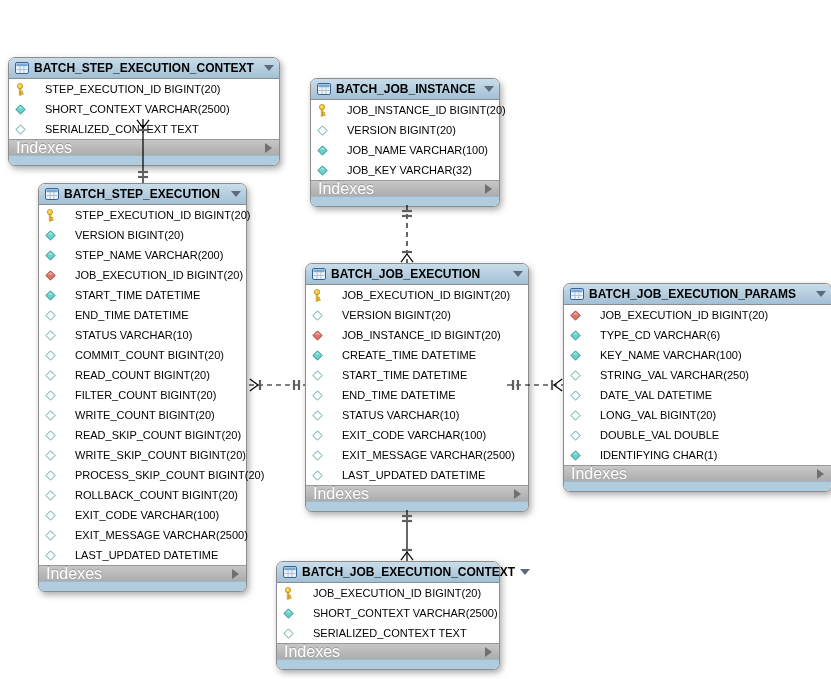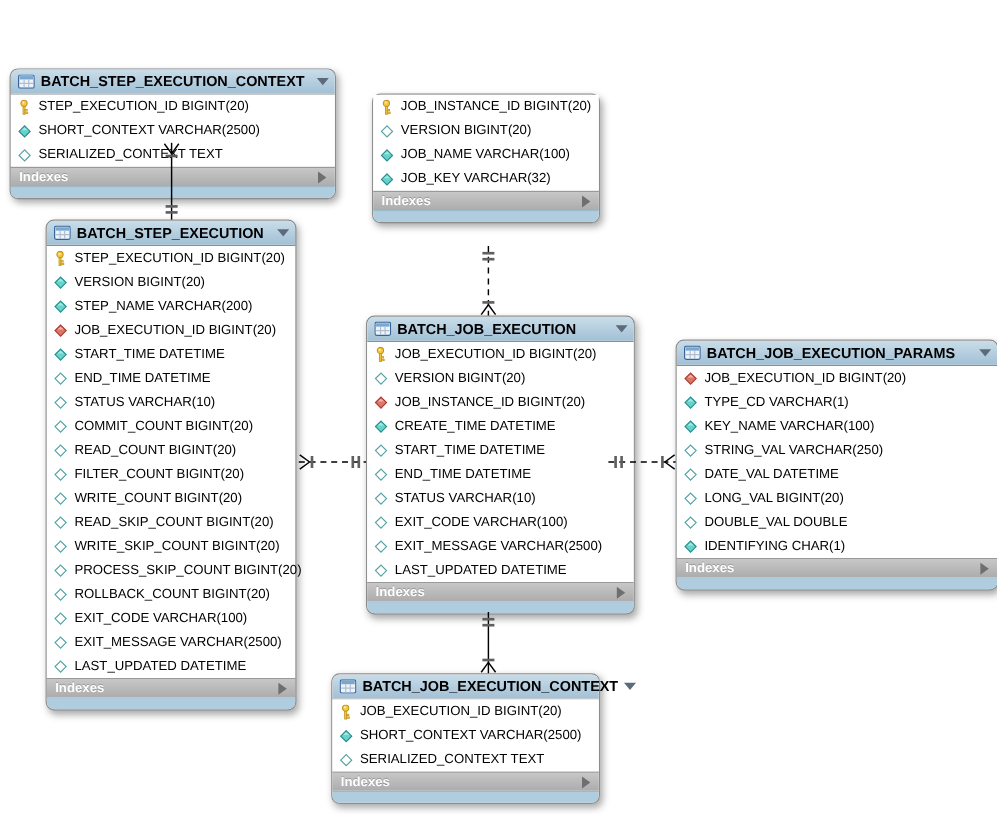--- a/index.html
+++ b/index.html
@@ -15,30 +15,30 @@
     height:21px;display:flex;align-items:center;gap:5px;
     padding:0 5px 0 6px;box-sizing:border-box;
     background:linear-gradient(#c9dde9,#a2c0d5);
     border-bottom:1px solid #8d8d8d;border-radius:6px 6px 0 0;
   }
   .tname{font-size:12px;font-weight:bold;color:#000;white-space:nowrap;}
   .collapse{margin-left:auto;width:0;height:0;
     border-left:5px solid transparent;border-right:5px solid transparent;
     border-top:6px solid #5c6b79;}
   .tbody{background:#fff;}
-  .row{height:20px;display:flex;align-items:center;gap:6px;padding-left:5px;
+  .row{height:20px;display:flex;align-items:center;gap:19px;padding-left:5px;
     font-size:11px;color:#000;white-space:nowrap;}
   .cicon{width:12px;height:12px;flex:0 0 12px;display:inline-flex;align-items:center;justify-content:center;}
   .cicon svg{display:block;}
   .tfoot{
     height:16px;display:flex;align-items:center;box-sizing:border-box;
     padding:0 7px;background:linear-gradient(#c7c7c7,#acacac);
     border-top:1px solid #999;
   }
-  .flabel{font-size:11px;font-weight:bold;color:#fff;text-shadow:0 -1px 0 rgba(0,0,0,.2);}
+  .flabel{font-size:16px;font-weight:normal;color:#fff;text-shadow:0 -1px 0 rgba(0,0,0,.2);}
   .expand{margin-left:auto;width:0;height:0;
     border-top:5px solid transparent;border-bottom:5px solid transparent;
     border-left:7px solid #6f6f6f;}
   .bbar{height:9px;background:#b0cde0;border-top:1px solid #9cb9cc;border-radius:0 0 6px 6px;}
   .ticon svg{display:block;}
 </style>
 </head>
 <body>
 
 <div id="canvas">
@@ -88,20 +88,33 @@
     <span class="clabel">SERIALIZED_CONTEXT TEXT</span>
   </div>
       </div>
     <div class="tfoot">
       <span class="flabel">Indexes</span>
       <span class="expand"></span>
     </div>
     <div class="bbar"></div>
   </div>
     <div class="table" style="left: 310px; top: 78px; width: 190px;">
+    <div class="thead">
+      <span class="ticon">
+          <svg width="14" height="12" viewBox="0 0 14 12">
+            <rect x="0.5" y="0.5" width="13" height="11" rx="1.5" fill="#eef4f9" stroke="#35639a" stroke-width="1"></rect>
+            <rect x="1.4" y="1.4" width="11.2" height="2.8" fill="#7ba7ce"></rect>
+            <line x1="1.4" y1="7.5" x2="12.6" y2="7.5" stroke="#aebfd2" stroke-width="1"></line>
+            <line x1="5.1" y1="4.2" x2="5.1" y2="11" stroke="#aebfd2" stroke-width="1"></line>
+            <line x1="8.9" y1="4.2" x2="8.9" y2="11" stroke="#aebfd2" stroke-width="1"></line>
+          </svg>
+        </span>
+      <span class="tname">BATCH_JOB_INSTANCE</span>
+      <span class="collapse"></span>
+    </div>
     <div class="tbody">
         <div class="row">
     <span class="cicon">
             <svg width="12" height="13" viewBox="0 0 12 13">
               <rect x="5.2" y="4.6" width="1.7" height="7.6" fill="#f7c83d" stroke="#c1951c" stroke-width="0.7"></rect>
               <rect x="6.6" y="8.2" width="2.1" height="1.2" fill="#f7c83d" stroke="#c1951c" stroke-width="0.6"></rect>
               <rect x="6.6" y="10.4" width="2.6" height="1.2" fill="#f7c83d" stroke="#c1951c" stroke-width="0.6"></rect>
               <circle cx="6" cy="3.1" r="2.6" fill="#f7c83d" stroke="#c1951c" stroke-width="0.9"></circle>
               <circle cx="5.5" cy="2.5" r="0.9" fill="#fdeab2"></circle>
             </svg>
@@ -447,21 +460,21 @@
           </span>
     <span class="clabel">JOB_EXECUTION_ID BIGINT(20)</span>
   </div>
         <div class="row">
     <span class="cicon">
             <svg width="11" height="11" viewBox="0 0 11 11">
               <polygon points="5.5,0.9 10.1,5.5 5.5,10.1 0.9,5.5" fill="#63d3cc" stroke="#2b8c8c" stroke-width="1"></polygon>
               <polygon points="5.5,2.2 8.2,4.6 5.5,4.6 2.8,4.6" fill="#aff0ea" opacity="0.8"></polygon>
             </svg>
           </span>
-    <span class="clabel">TYPE_CD VARCHAR(1)</span>
+    <span class="clabel">TYPE_CD VARCHAR(6)</span>
   </div>
         <div class="row">
     <span class="cicon">
             <svg width="11" height="11" viewBox="0 0 11 11">
               <polygon points="5.5,0.9 10.1,5.5 5.5,10.1 0.9,5.5" fill="#63d3cc" stroke="#2b8c8c" stroke-width="1"></polygon>
               <polygon points="5.5,2.2 8.2,4.6 5.5,4.6 2.8,4.6" fill="#aff0ea" opacity="0.8"></polygon>
             </svg>
           </span>
     <span class="clabel">KEY_NAME VARCHAR(100)</span>
   </div>

